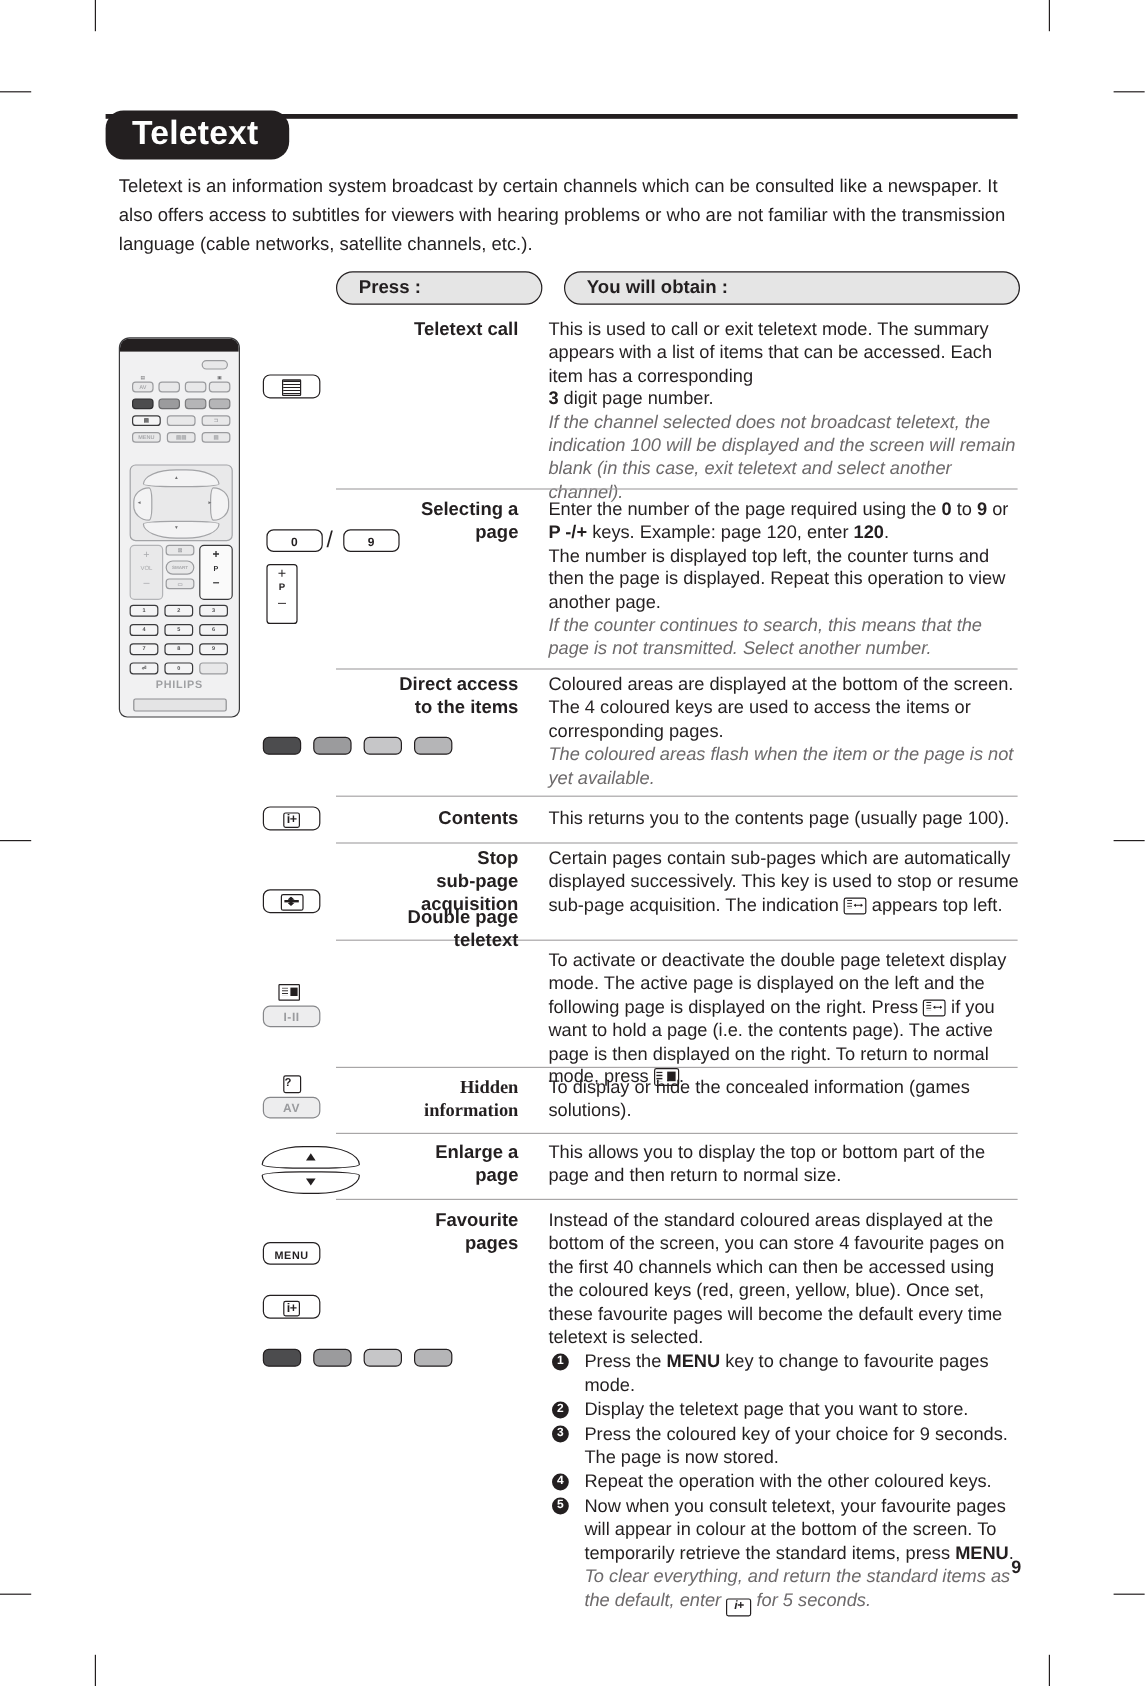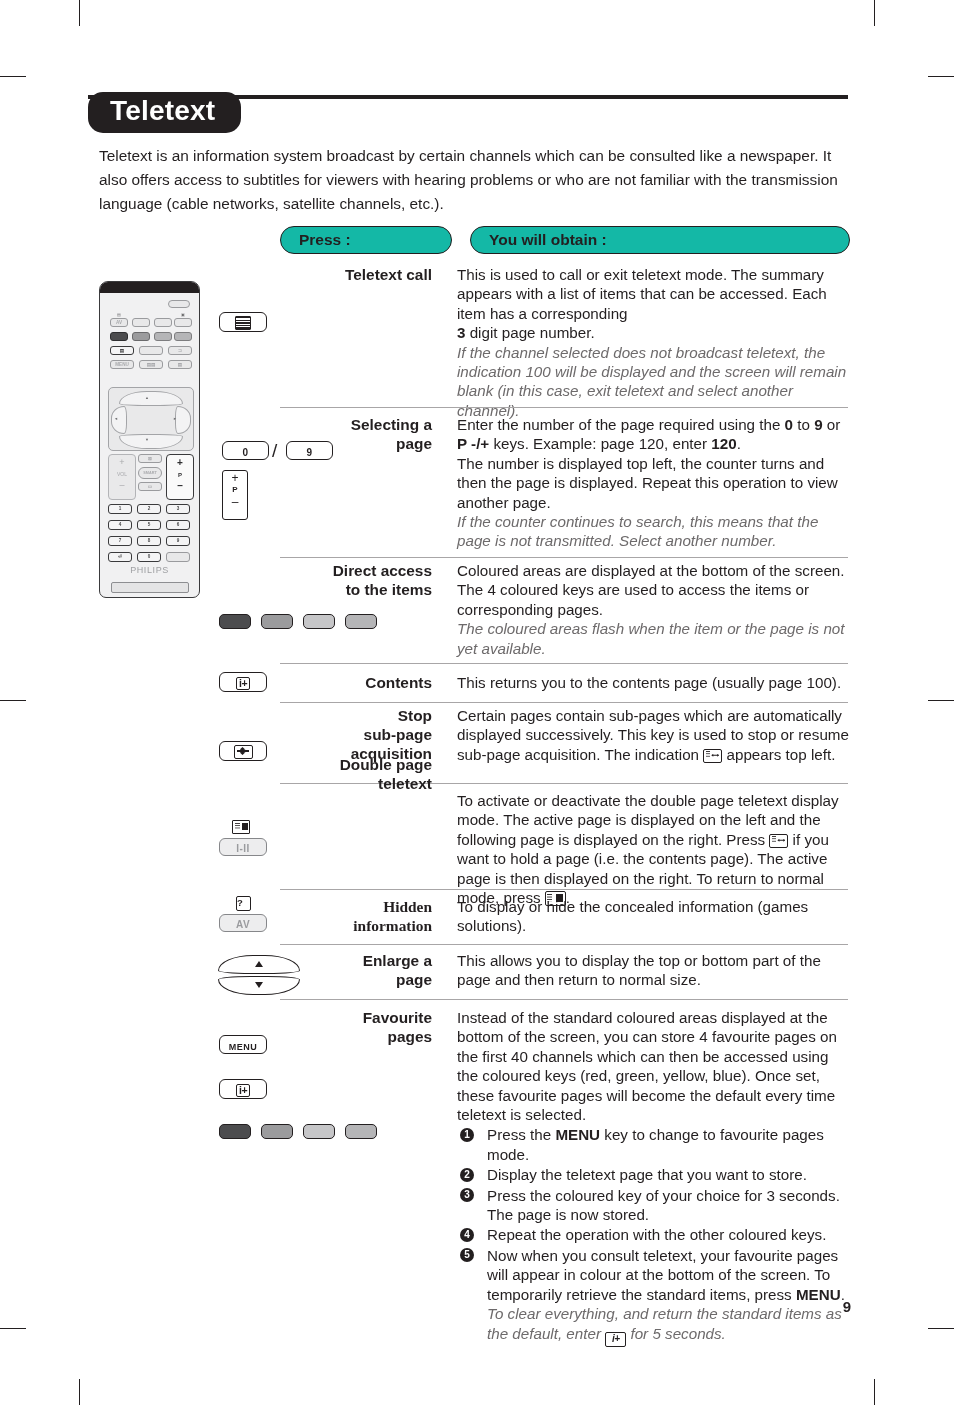--- a/index.html
+++ b/index.html
@@ -66,21 +66,21 @@
   
   .col-pill {
     position: absolute;
     border: 1.6px solid #231f20;
     border-radius: 14px;
     height: 26px;
     line-height: 26px;
     font-size: 15.5px;
     font-weight: bold;
     padding-left: 18px;
-    background: #14b8a6;
+    background: #e5e5e5;
     box-sizing: content-box;
   }
   #pill-press  { left: 280px; top: 226px; width: 152px; }
   #pill-obtain { left: 470px; top: 226px; width: 360px; }
 
   
   .row-sep {
     position: absolute;
     left: 280px;
     width: 568px;
@@ -293,21 +293,21 @@
   #remote .rtop {
     position:absolute; left:0; top:0; width:100%; height:11px;
     background:#231f20;
   }
   #remote .rbtm {
     position:absolute; left:11px; bottom:4px; width:76px; height:9px;
     background:#e4e4e5; border:1px solid #8d8e91; border-radius:2px;
   }
   #remote .rbrand {
     position:absolute; left:0; bottom:22px; width:100%;
-    text-align:center; font-size:9px; font-weight:normal;
+    text-align:center; font-size:9px; font-weight:bold;
     color:#9fa0a3; letter-spacing:0.6px;
   }
   .rk {
     position: absolute;
     border: 1px solid #9a9b9e;
     border-radius: 3px;
     background: #e8e8e9;
     box-sizing: border-box;
     font-size: 4.6px;
     color: #a9aaad;
@@ -496,21 +496,21 @@
 
   <div class="row-label" style="left:280px; top:1008px;">
     <span>Favourite</span><br>
     <span>pages</span>
   </div>
   <div class="row-body" style="top:1008px; width:396px;">
     <span>Instead of the standard coloured areas displayed at the bottom of the screen, you can store 4 favourite pages on the first 40 channels which can then be accessed using the coloured keys (red, green, yellow, blue). Once set, these favourite pages will become the default every time teletext is selected.</span>
     <ul class="num-list" id="fav-steps">
         <li><span class="num-badge">1</span><span><span>Press the </span><b>MENU</b><span> key to change to favourite pages mode.</span></span></li>
         <li><span class="num-badge">2</span><span><span>Display the teletext page that you want to store.</span></span></li>
-        <li><span class="num-badge">3</span><span><span>Press the coloured key of your choice for 3 seconds. The page is now stored.</span></span></li>
+        <li><span class="num-badge">3</span><span><span>Press the coloured key of your choice for 9 seconds. The page is now stored.</span></span></li>
         <li><span class="num-badge">4</span><span><span>Repeat the operation with the other coloured keys.</span></span></li>
         <li><span class="num-badge">5</span><span><span>Now when you consult teletext, your favourite pages will appear in colour at the bottom of the screen. To temporarily retrieve the standard items, press </span><b>MENU</b><span>.</span></span></li>
       </ul>
     <div class="note" style="margin-left:30px;">
       <span>To clear everything, and return the standard items as the default, enter </span><span class="ic ic-iplus">i+</span><span> for 5 seconds.</span>
     </div>
   </div>
 
   <div id="remote">
     <div class="rtop"></div>

